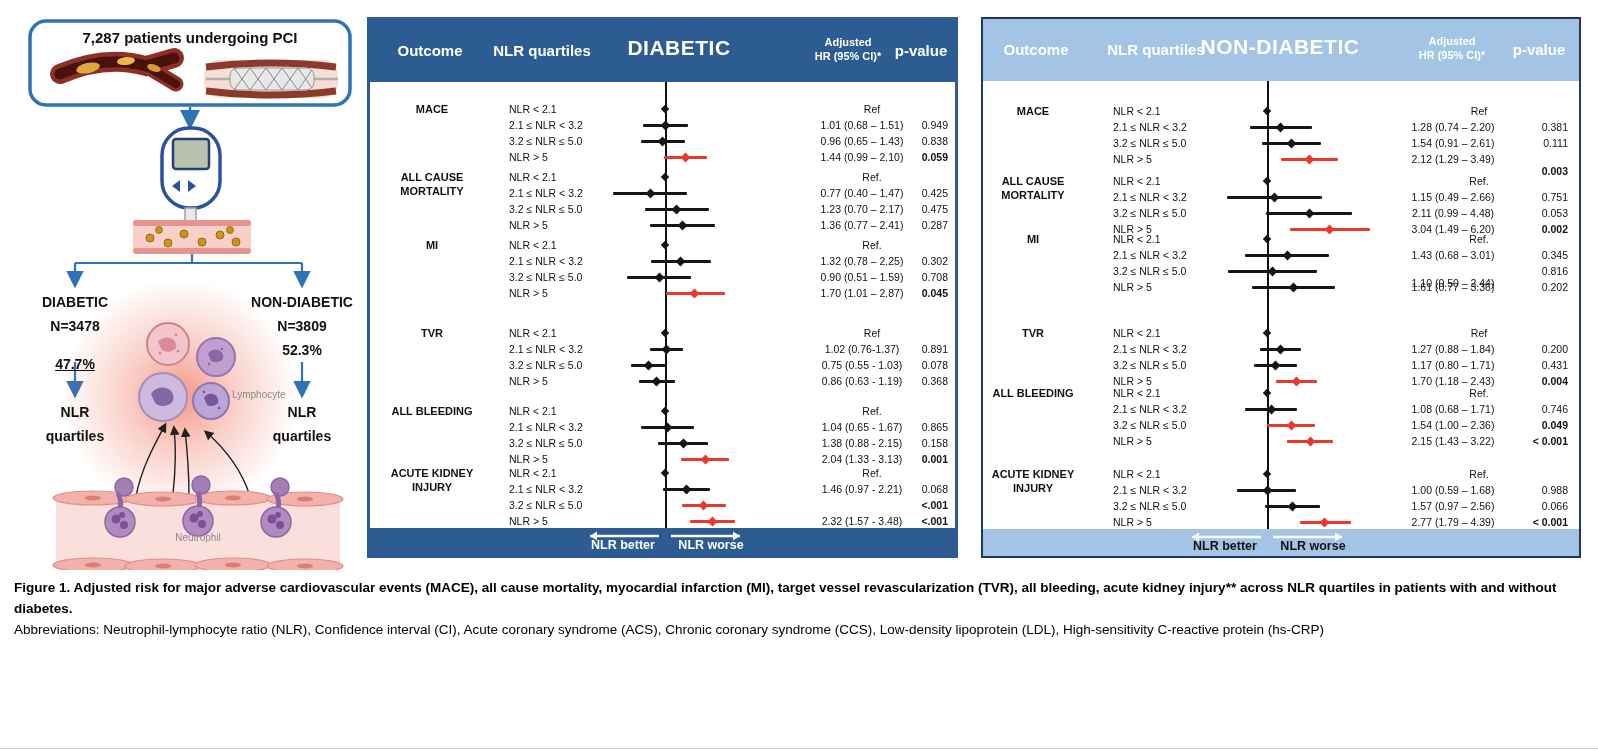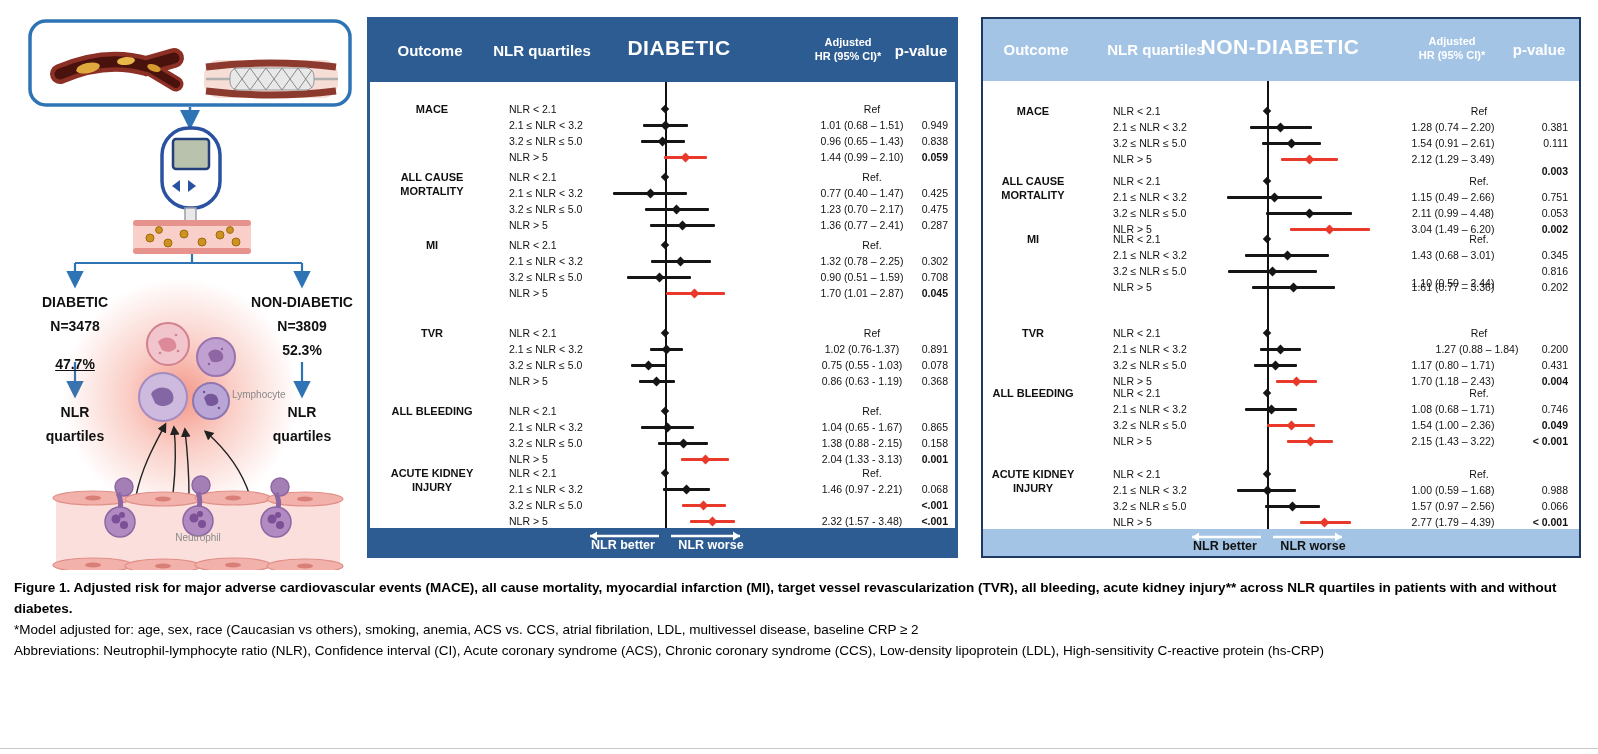--- a/index.html
+++ b/index.html
@@ -186,20 +186,21 @@
           <circle cx="4" cy="483" r="9" fill="#a47fb6" stroke="#8d67a3" stroke-width="1.5"></circle>
           <path d="M0,489 Q4,497 2,504" stroke="#8d67a3" stroke-width="5" fill="none"></path>
           <circle cx="0" cy="518" r="15" fill="#b08ac0" stroke="#8d67a3" stroke-width="1.5"></circle>
           <circle cx="-4" cy="515" r="4.5" fill="#7d4f96"></circle>
             <circle cx="4" cy="521" r="4" fill="#7d4f96"></circle>
             <circle cx="2" cy="511" r="3" fill="#7d4f96"></circle>
         </g>
       </g>
     </svg>
 
+    <div class="ig-text ig-title">7,287 patients undergoing PCI</div>
     <div class="ig-text ig-sub" style="left:2px;top:290px;">DIABETIC</div>
     <div class="ig-text ig-sub" style="left:2px;top:314px;">N=3478</div>
     <div class="ig-text ig-sub" style="left:2px;top:352px;text-decoration:underline;">47.7%</div>
     <div class="ig-text ig-sub" style="left:229px;top:290px;white-space:nowrap;">NON-DIABETIC</div>
     <div class="ig-text ig-sub" style="left:229px;top:314px;">N=3809</div>
     <div class="ig-text ig-sub" style="left:229px;top:338px;">52.3%</div>
     <div class="ig-text ig-sub" style="left:2px;top:400px;">NLR</div>
     <div class="ig-text ig-sub" style="left:2px;top:424px;">quartiles</div>
     <div class="ig-text ig-sub" style="left:229px;top:400px;">NLR</div>
     <div class="ig-text ig-sub" style="left:229px;top:424px;">quartiles</div>
@@ -438,21 +439,21 @@
           <span class="fp-p" style="left: 515px; width: 70px; top: 48px;">0.202</span>
         </div>
         <div class="fp-group" style="top: 244px; height: 64px;">
           <div class="fp-outcome" style="left: -12px; width: 124px; top: 1px;">TVR</div>
           <span class="fp-q" style="left: 130px; top: 0px;">NLR &lt; 2.1</span>
           <div class="fp-dia" style="width: 6px; height: 6px; left: 281px; top: 5.2px; background: rgb(21, 21, 21);"></div>
           <span class="fp-hr" style="left: 496px; top: 0px;">Ref</span>
           <span class="fp-q" style="left: 130px; top: 16px;">2.1 ≤ NLR &lt; 3.2</span>
           <div class="fp-bar" style="left: 276.783px; width: 41.6436px; top: 23px; background: rgb(21, 21, 21);"></div>
           <div class="fp-dia" style="width: 7px; height: 7px; left: 293.994px; top: 20.7px; background: rgb(21, 21, 21);"></div>
-          <span class="fp-hr" style="left: 494px; top: 16px;">1.27 (0.88 – 1.84)</span>
+          <span class="fp-hr" style="left: 470px; top: 16px;">1.27 (0.88 – 1.84)</span>
           <span class="fp-p" style="left: 515px; width: 70px; top: 16px;">0.200</span>
           <span class="fp-q" style="left: 130px; top: 32px;">3.2 ≤ NLR ≤ 5.0</span>
           <div class="fp-bar" style="left: 271.402px; width: 42.8878px; top: 39px; background: rgb(21, 21, 21);"></div>
           <div class="fp-dia" style="width: 7px; height: 7px; left: 289.364px; top: 36.7px; background: rgb(21, 21, 21);"></div>
           <span class="fp-hr" style="left: 470px; top: 32px;">1.17 (0.80 – 1.71)</span>
           <span class="fp-p" style="left: 515px; width: 70px; top: 32px;">0.431</span>
           <span class="fp-q" style="left: 130px; top: 48px;">NLR &gt; 5</span>
           <div class="fp-bar" style="left: 293.345px; width: 40.7842px; top: 55px; background: rgb(232, 57, 42);"></div>
           <div class="fp-dia" style="width: 7px; height: 7px; left: 310.458px; top: 52.7px; background: rgb(232, 57, 42);"></div>
           <span class="fp-hr" style="left: 470px; top: 48px;">1.70 (1.18 – 2.43)</span>
@@ -509,18 +510,17 @@
           <line x1="290" x2="359" y1="8" y2="8" stroke="#ffffff" stroke-width="2.4"></line>
           <path d="M359,8 l-7,-4.5 v9 z" fill="#ffffff"></path>
         </svg>
         <span class="fp-flab" style="left: 242px; color: rgb(17, 17, 17);">NLR better</span>
         <span class="fp-flab" style="left: 330px; color: rgb(17, 17, 17);">NLR worse</span>
       </div>
     </div>
 
   <div id="caption">
     <div class="cap-bold">Figure 1. Adjusted risk for major adverse cardiovascular events (MACE), all cause mortality, myocardial infarction (MI), target vessel revascularization (TVR), all bleeding, acute kidney injury** across NLR quartiles in patients with and without diabetes.</div>
-    <div>*Model adjusted for: age, sex, race (Caucasian vs others), smoking, anemia, ACS vs. CCS, atrial fibrilation, LDL, multivessel disease, baseline CRP ≥ 2</div>
     <div>Abbreviations: Neutrophil-lymphocyte ratio (NLR), Confidence interval (CI), Acute coronary syndrome (ACS), Chronic coronary syndrome (CCS), Low-density lipoprotein (LDL), High-sensitivity C-reactive protein (hs-CRP)</div>
   </div>
 
   <div id="bottom-rule"></div>
 </div>
 
 </body></html>

